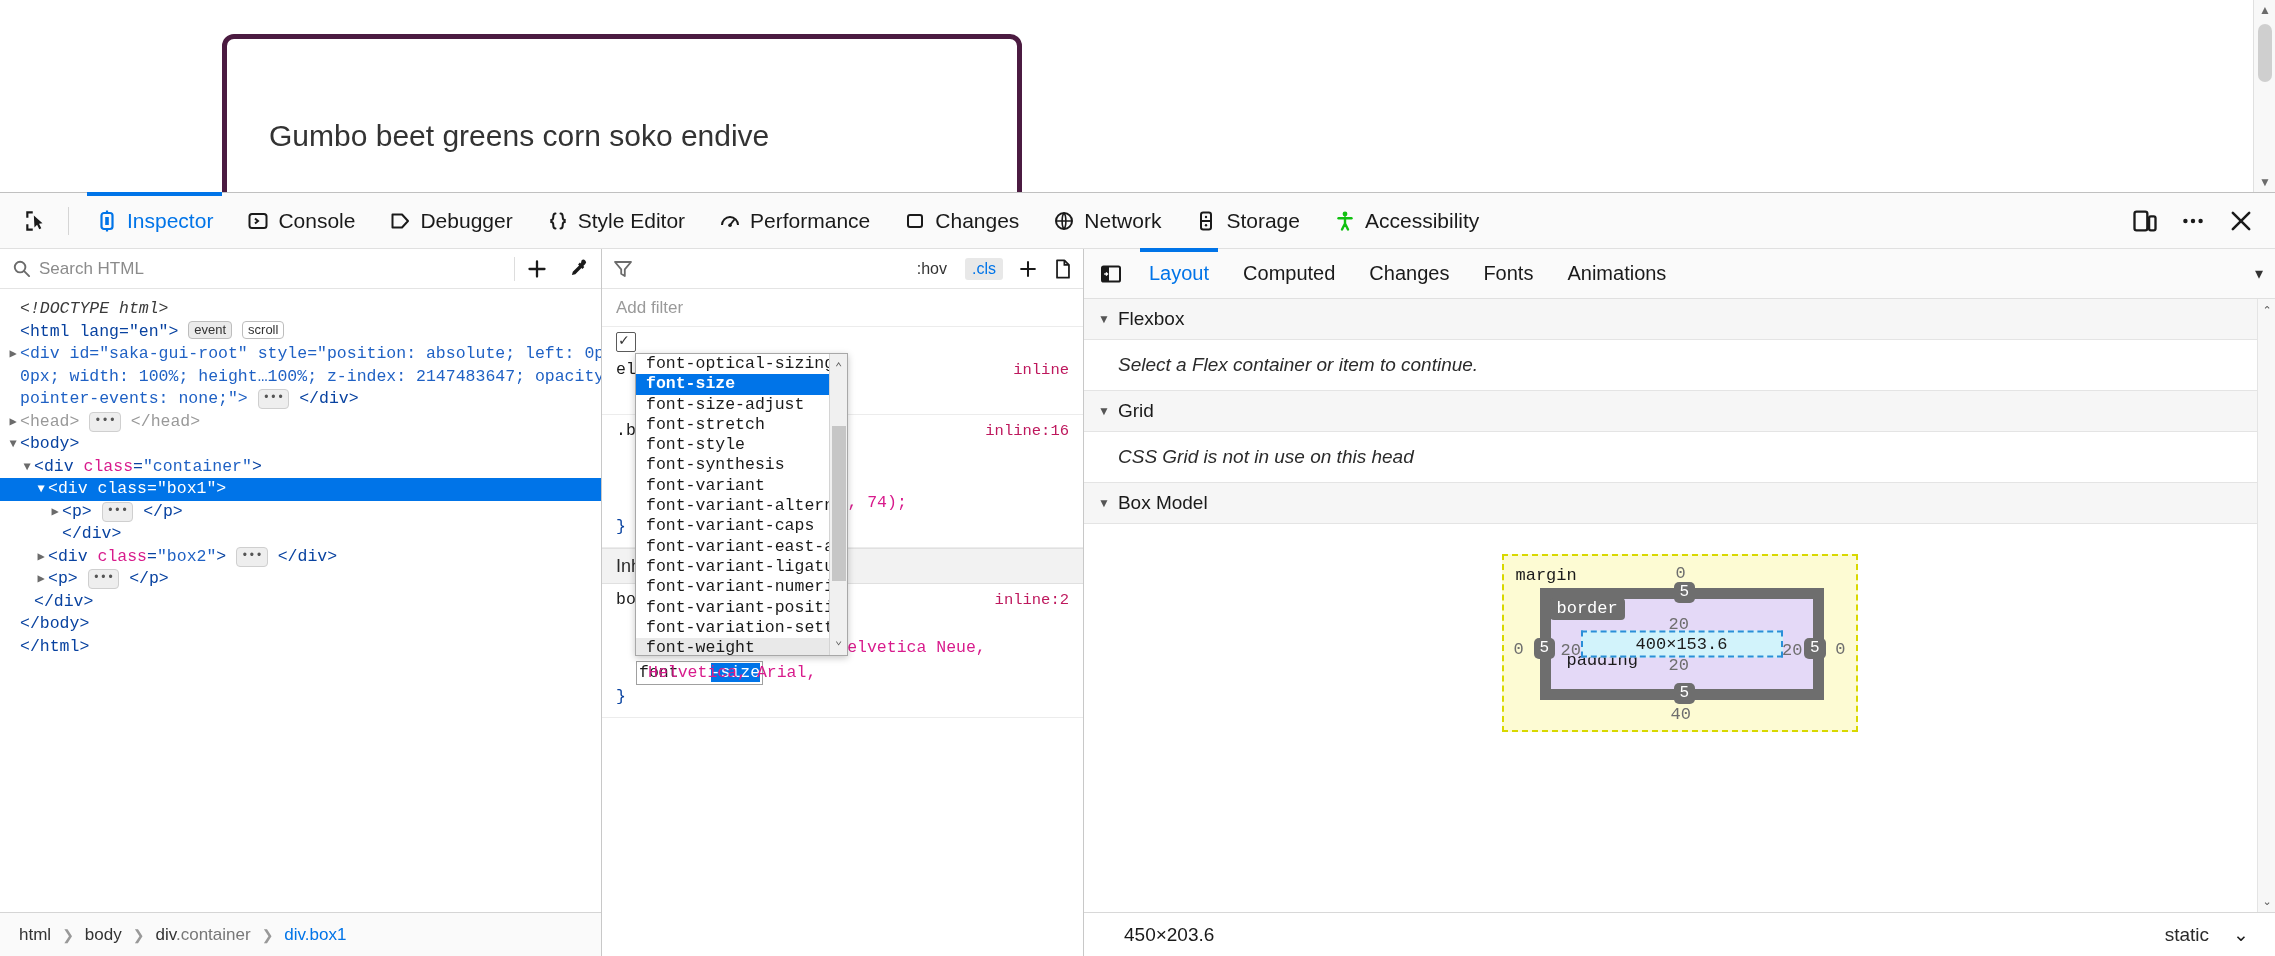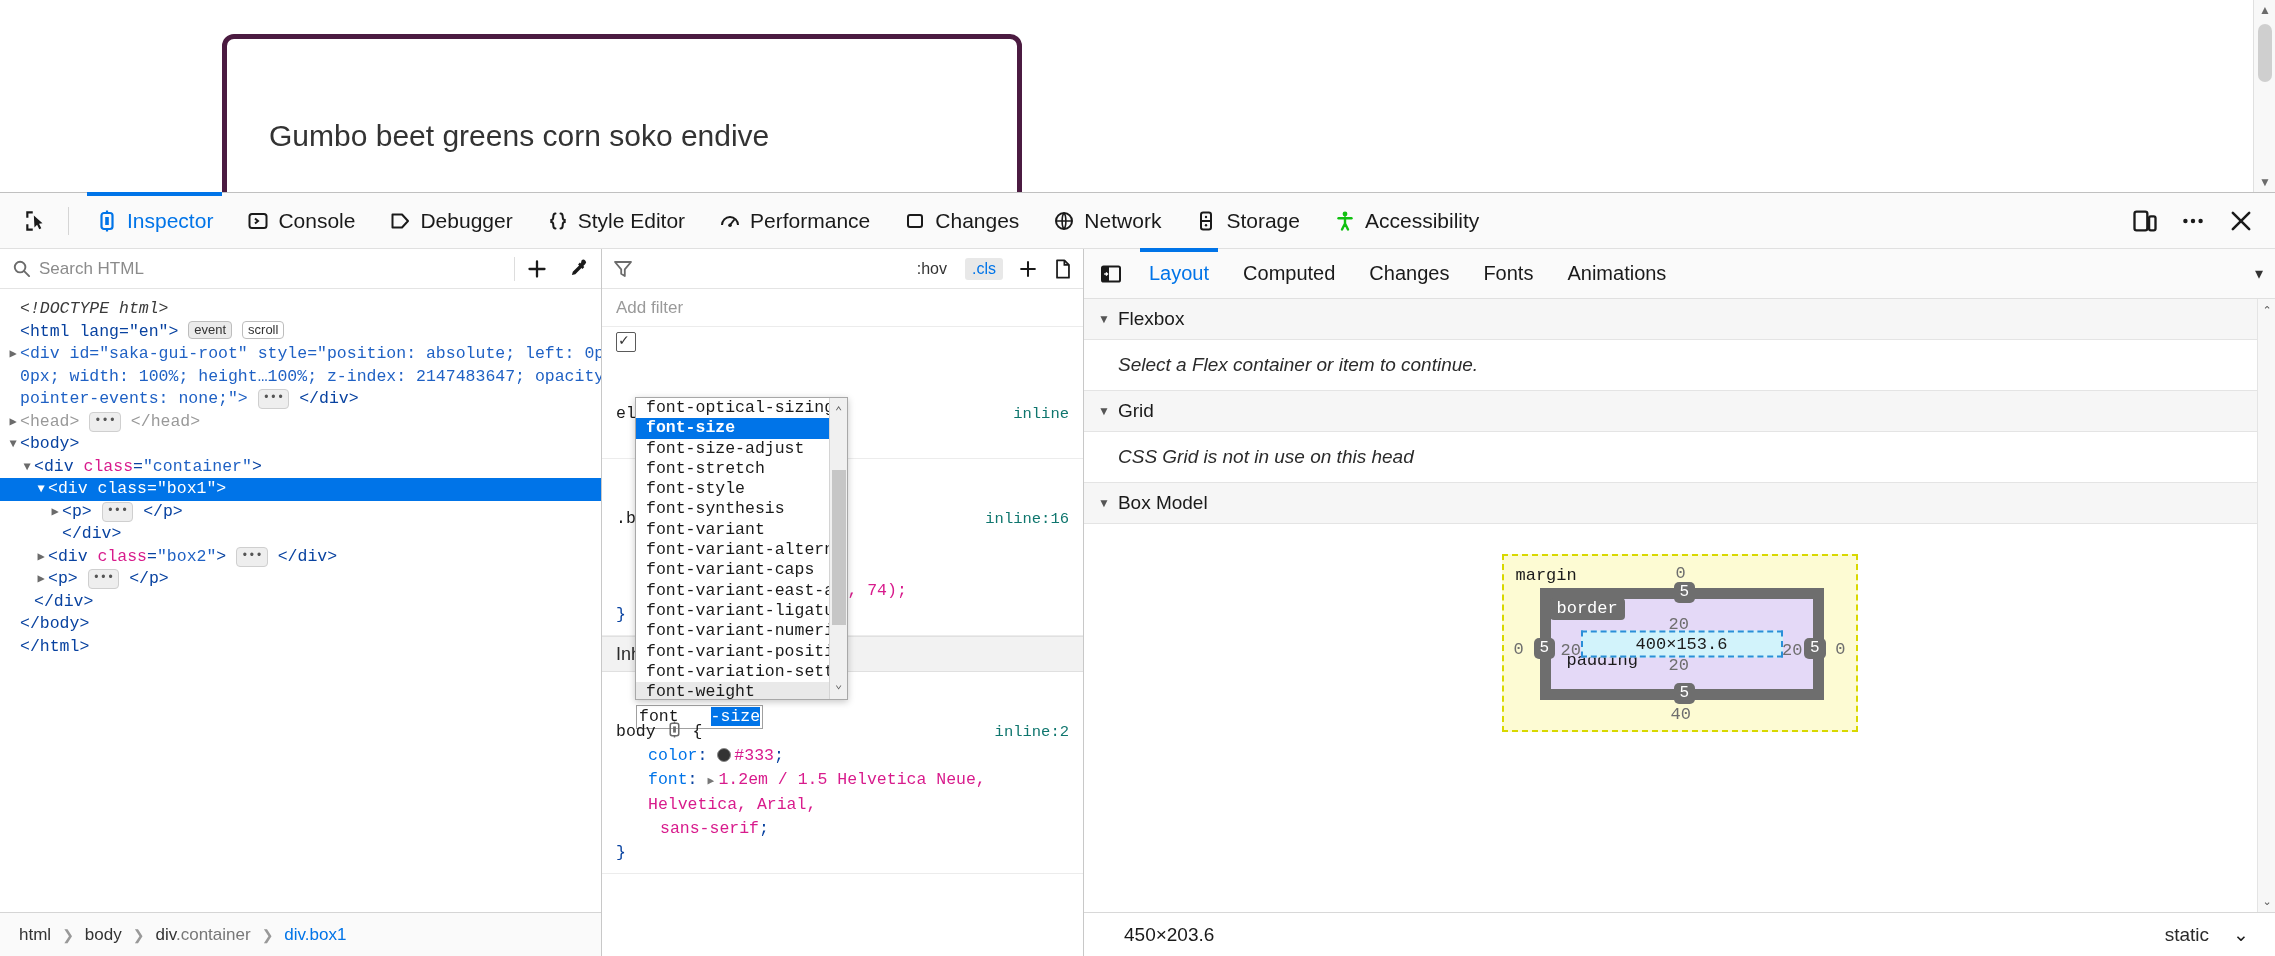--- a/index.html
+++ b/index.html
@@ -158,21 +158,21 @@
     flex: 1; overflow: hidden;
     font-family: "Liberation Mono", monospace; font-size: 16.5px; line-height: 24px;
   }
   .rule-hdr {
     background: #f2f2f2; border-top: 1px solid #e0e0e0; border-bottom: 1px solid #e0e0e0;
     padding: 5px 14px; font-family: "Liberation Sans", sans-serif; font-size: 18px; color: #2b2b2b;
   }
   .rule { padding: 4px 14px 8px; border-bottom: 1px solid #ececec; position: relative; }
   .rule-title { color: #1a1a1a; display: flex; align-items: baseline; }
   .rule-sel { color: #1a1a1a; }
-  .rule-src { margin-left: auto; color: #0f766e; font-size: 15.5px; cursor: pointer; margin-top: 44px; }
+  .rule-src { margin-left: auto; color: #be185d; font-size: 15.5px; cursor: pointer; }
   .decl { padding-left: 32px; color: #0842a0; white-space: pre-wrap; }
   .prop { color: #0074e8; }
   .val { color: #d81b8c; }
   .swatch {
     display: inline-block; width: 14px; height: 14px; border-radius: 50%;
     background: #333333; vertical-align: -2px; margin-right: 3px;
     border: 1px solid #8a8a8a;
   }
   .exp-tri { display: inline-block; color: #777; font-size: 11px; width: 11px; }
   .chk {
@@ -613,21 +613,20 @@
                     <rect x="5.5" y="3" width="11" height="16" rx="2.5" fill="none" stroke="#6b6b6b" stroke-width="2"></rect>
                     <rect x="9.2" y="7" width="3.6" height="8" fill="#6b6b6b"></rect>
                     <path d="M11 .8v2.4M11 18.8v2.4" stroke="#6b6b6b" stroke-width="2"></path>
                   </svg>
               </span>
               <span>&nbsp;{</span>
               <span class="rule-src">inline:2</span>
             </div>
             <div class="decl"><span class="prop">color</span>: <span class="swatch"></span><span class="val">#333</span>;</div>
             <div class="decl"><span class="prop">font</span>: <span class="exp-tri">▶</span><span class="val">1.2em / 1.5 Helvetica Neue, Helvetica, Arial,</span></div>
-            <div class="decl" style="padding-left:44px;"><span class="val">sans-serif</span>;</div>
             <div class="decl" style="padding-left:0;">}</div>
           </div>
 
         </div>
       </div>
 
       <div class="layout-pane">
         <div class="lp-tabs">
           <div class="lp-dock">
             <svg width="24" height="24" viewBox="0 0 24 24">

